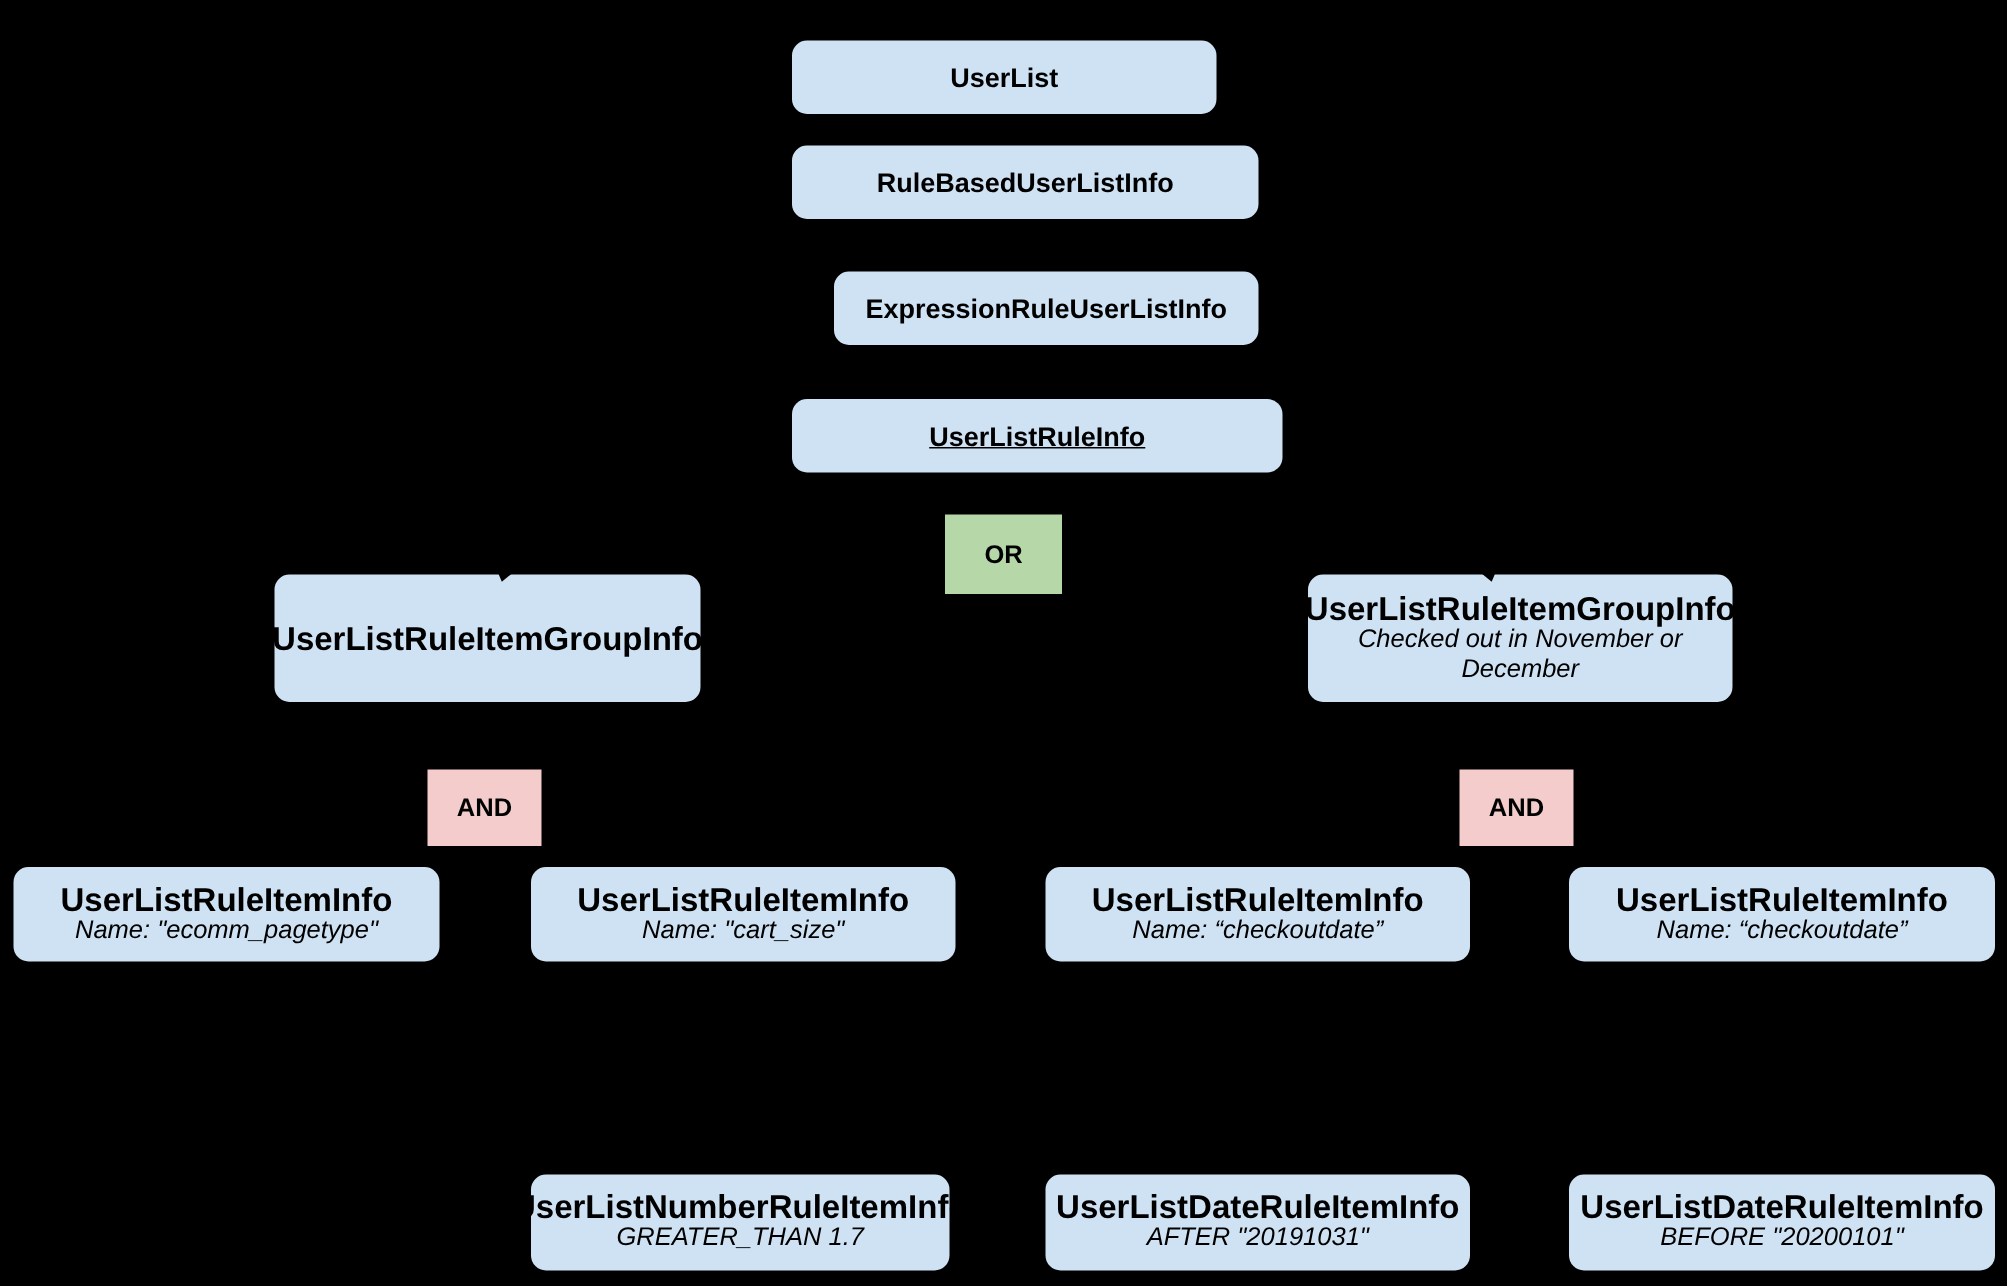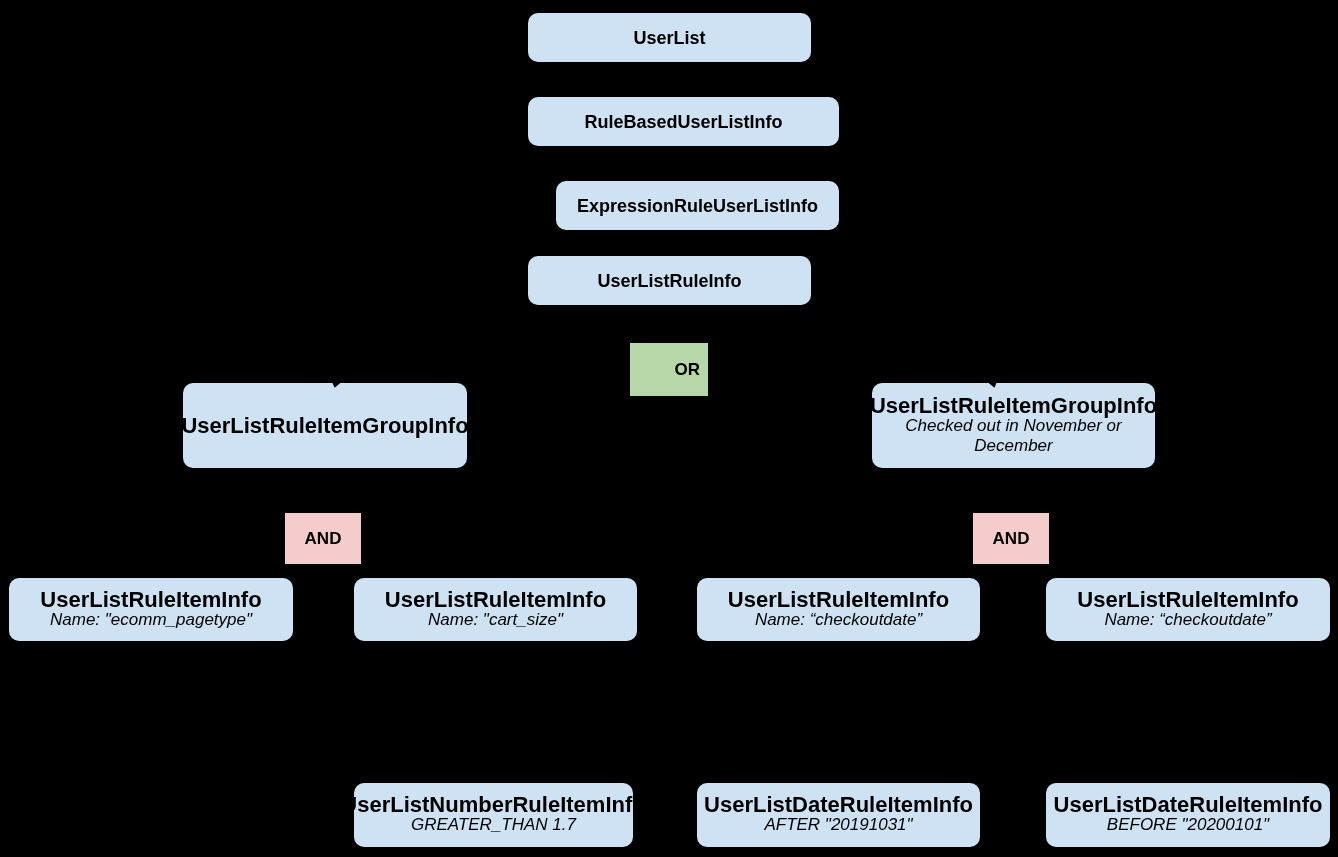--- a/index.html
+++ b/index.html
@@ -45,25 +45,25 @@
   .op{
     border-radius:0;
     background:var(--and-box);
     font-weight:bold;
     font-size:17px;
   }
   .op.or{background:var(--or-box);}
   .op .label{font-weight:bold;}
 
   
-  #n-userlist          {left:528px; top:13px;  width:283px; height:49px;}
+  #n-userlist          {left:528px; top:27px;  width:283px; height:49px;}
   #n-rulebased         {left:528px; top:97px;  width:311px; height:49px;}
   #n-expressionrule    {left:528px; top:181px; width:283px; height:49px;margin-left:28px;}
-  #n-userlistruleinfo  {left:528px; top:256px; width:283px; height:49px;}
-  #n-or                {left:630px; top:343px; width:78px;  height:53px;align-items:flex-end;}
+  #n-userlistruleinfo  {left:528px; top:266px; width:327px; height:49px;text-decoration:underline;}
+  #n-or                {left:630px; top:343px; width:78px;  height:53px;}
   #n-group-left        {left:183px; top:383px; width:284px; height:85px;}
   #n-group-right       {left:872px; top:383px; width:283px; height:85px;}
   #n-and-left          {left:285px; top:513px; width:76px;  height:51px;}
   #n-and-right         {left:973px; top:513px; width:76px;  height:51px;}
   #n-item-1            {left:9px;    top:578px; width:284px; height:63px;}
   #n-item-2            {left:354px;  top:578px; width:283px; height:63px;}
   #n-item-3            {left:697px;  top:578px; width:283px; height:63px;}
   #n-item-4            {left:1046px; top:578px; width:284px; height:63px;}
   #n-leaf-1            {left:9px;    top:783px; width:284px; height:64px;}
   #n-leaf-2            {left:354px;  top:783px; width:279px; height:64px;}

